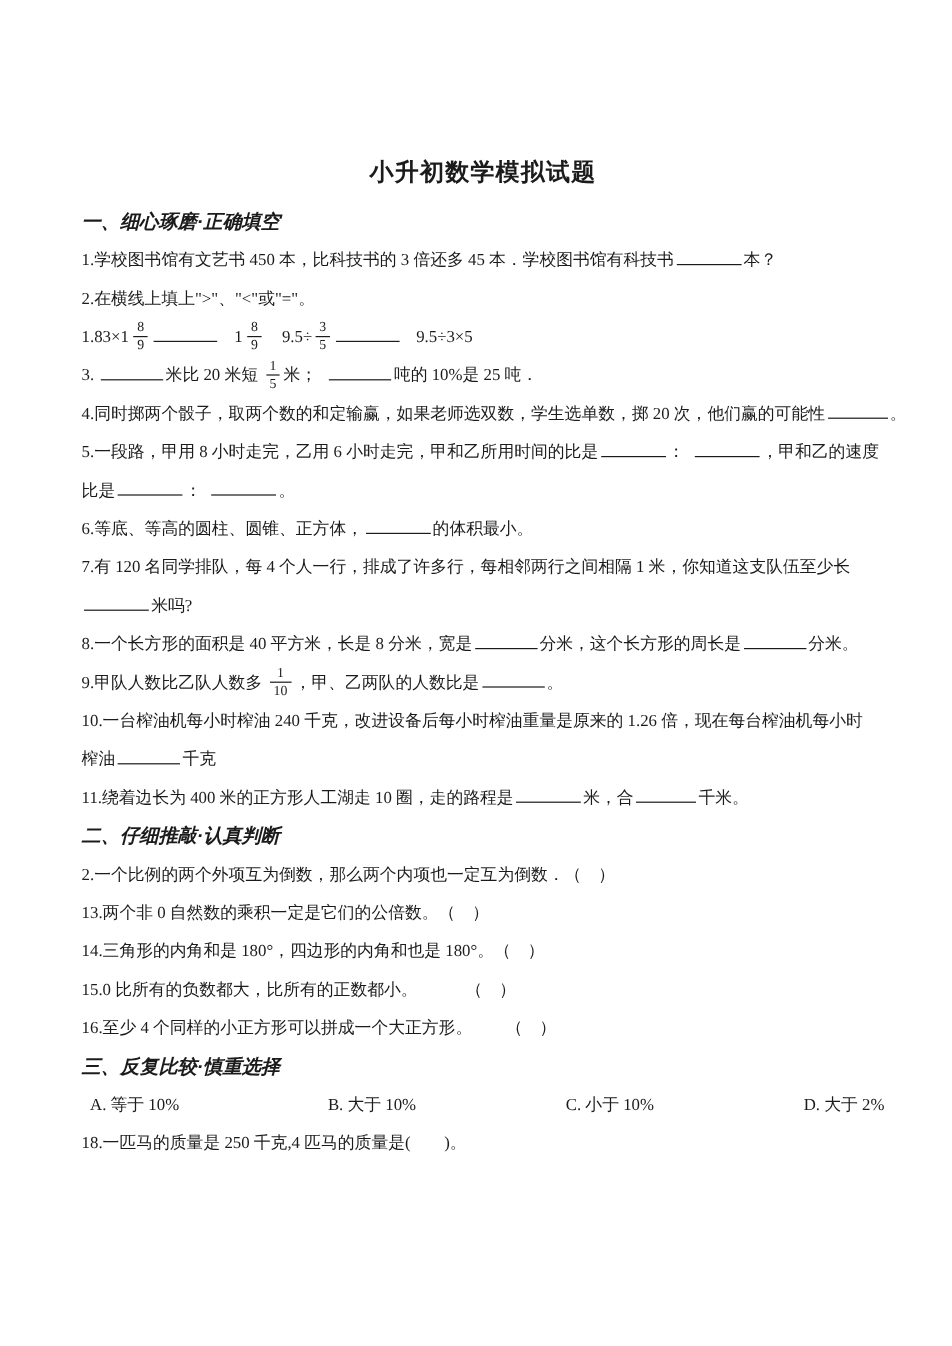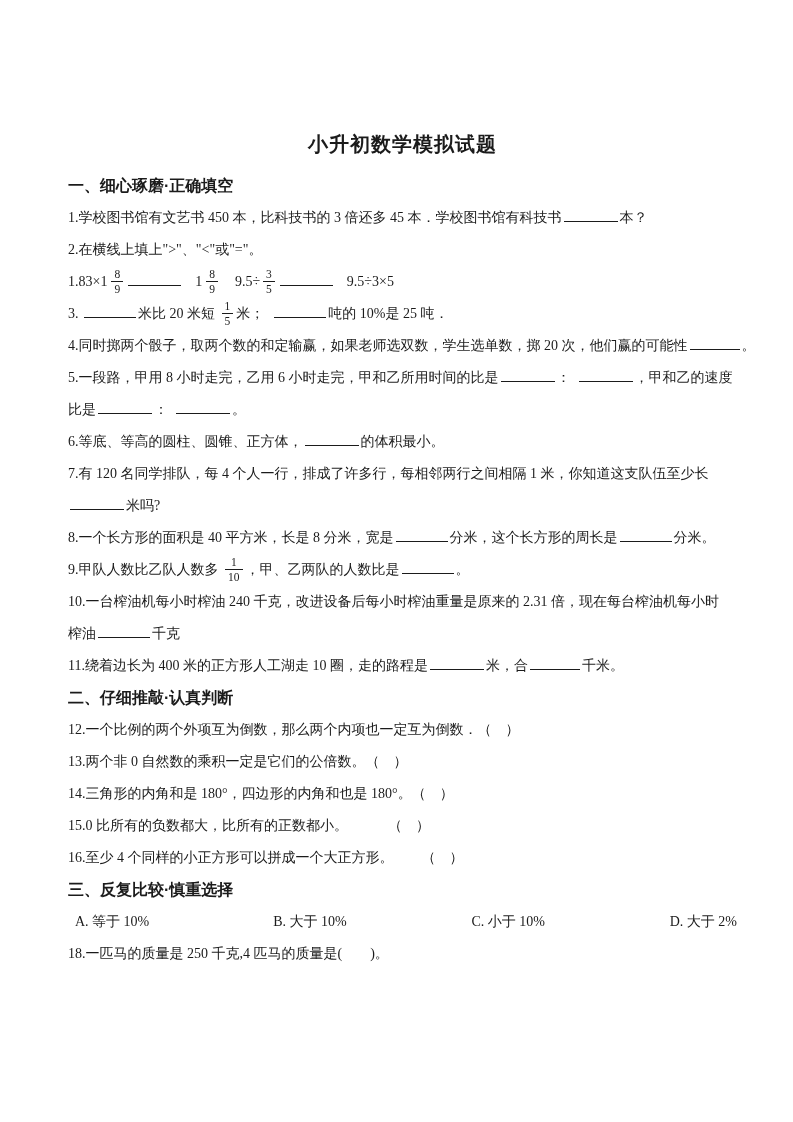--- a/index.html
+++ b/index.html
@@ -25,20 +25,21 @@
     text-align: center;
     margin-bottom: 13px;
     letter-spacing: 1px;
   }
   .heading {
     font-family: "Liberation Sans", "DejaVu Sans", sans-serif;
     font-size: 16px;
     font-weight: 700;
     line-height: 32px;
     white-space: nowrap;
+    font-style: italic;
   }
   .line {
     font-size: 14px;
     line-height: 32px;
     white-space: nowrap;
   }
   .blank {
     display: inline-block;
     height: 15px;
     border-bottom: 1px solid #1b1b1b;
@@ -102,25 +103,25 @@
       <div class="line">5.一段路，甲用 8 小时走完，乙用 6 小时走完，甲和乙所用时间的比是<span class="blank" style="width: 54px;"></span>：<span class="gap" style="width: 6px;"></span><span class="blank" style="width: 54px;"></span>，甲和乙的速度</div>
       <div class="line">比是<span class="blank" style="width: 54px;"></span>：<span class="gap" style="width: 6px;"></span><span class="blank" style="width: 54px;"></span>。</div>
       <div class="line">6.等底、等高的圆柱、圆锥、正方体，<span class="blank" style="width: 54px;"></span>的体积最小。</div>
       <div class="line">7.有 120 名同学排队，每 4 个人一行，排成了许多行，每相邻两行之间相隔 1 米，你知道这支队伍至少长</div>
       <div class="line"><span class="blank" style="width: 54px;"></span>米吗?</div>
       <div class="line">8.一个长方形的面积是 40 平方米，长是 8 分米，宽是<span class="blank" style="width: 52px;"></span>分米，这个长方形的周长是<span class="blank" style="width: 52px;"></span>分米。</div>
       <div class="line">9.甲队人数比乙队人数多 <span class="frac">
           <span class="num">1</span>
           <span class="den">10</span>
         </span>，甲、乙两队的人数比是<span class="blank" style="width: 52px;"></span>。</div>
-      <div class="line">10.一台榨油机每小时榨油 240 千克，改进设备后每小时榨油重量是原来的 2.31 倍，现在每台榨油机每小时</div>
+      <div class="line">10.一台榨油机每小时榨油 240 千克，改进设备后每小时榨油重量是原来的 1.26 倍，现在每台榨油机每小时</div>
       <div class="line">榨油<span class="blank" style="width: 52px;"></span>千克</div>
       <div class="line">11.绕着边长为 400 米的正方形人工湖走 10 圈，走的路程是<span class="blank" style="width: 54px;"></span>米，合<span class="blank" style="width: 50px;"></span>千米。</div>
       <div class="heading">二、仔细推敲·认真判断</div>
-      <div class="line">12.一个比例的两个外项互为倒数，那么两个内项也一定互为倒数．（　）</div>
+      <div class="line">2.一个比例的两个外项互为倒数，那么两个内项也一定互为倒数．（　）</div>
       <div class="line">13.两个非 0 自然数的乘积一定是它们的公倍数。（　）</div>
       <div class="line">14.三角形的内角和是 180°，四边形的内角和也是 180°。（　）</div>
       <div class="line">15.0 比所有的负数都大，比所有的正数都小。<span class="gap" style="width: 40px;"></span>（　）</div>
       <div class="line">16.至少 4 个同样的小正方形可以拼成一个大正方形。<span class="gap" style="width: 28px;"></span>（　）</div>
       <div class="heading">三、反复比较·慎重选择</div>
       <div class="options">
         <span class="opt opt0">A. 等于 10%</span>
         <span class="opt opt1">B. 大于 10%</span>
         <span class="opt opt2">C. 小于 10%</span>
         <span class="opt opt3">D. 大于 2%</span>

